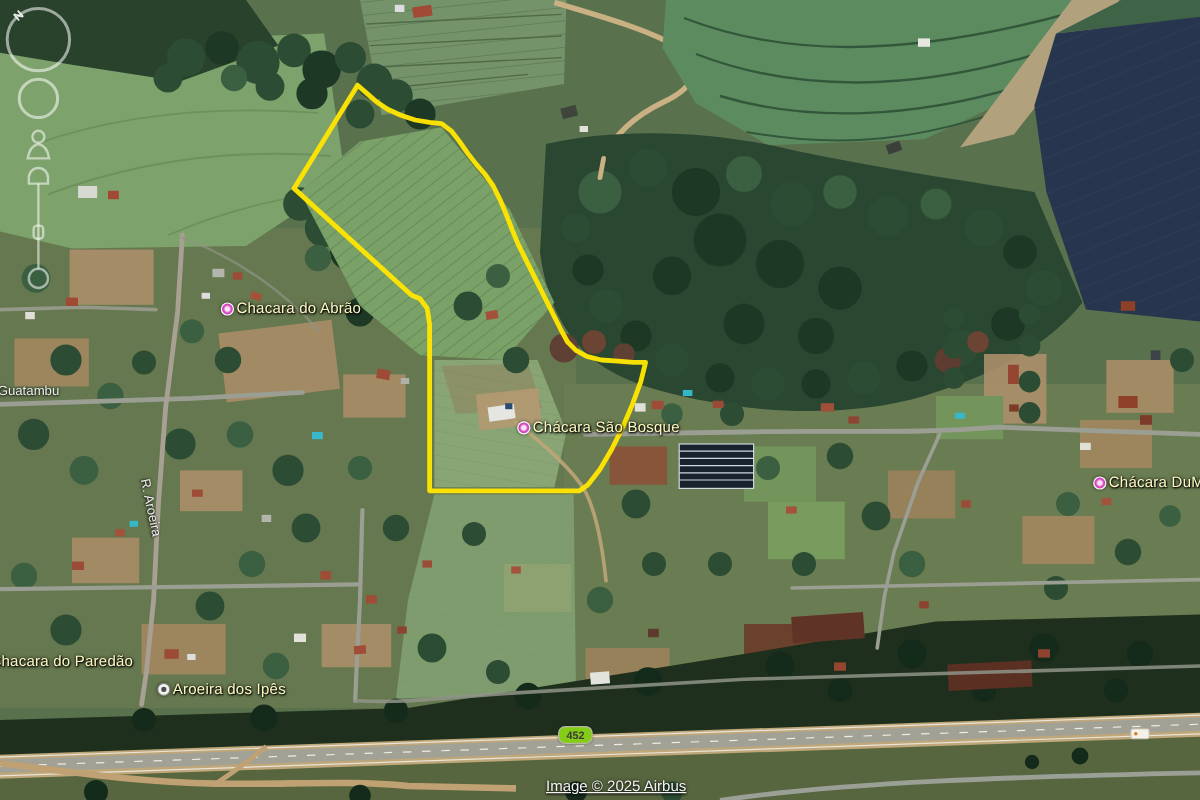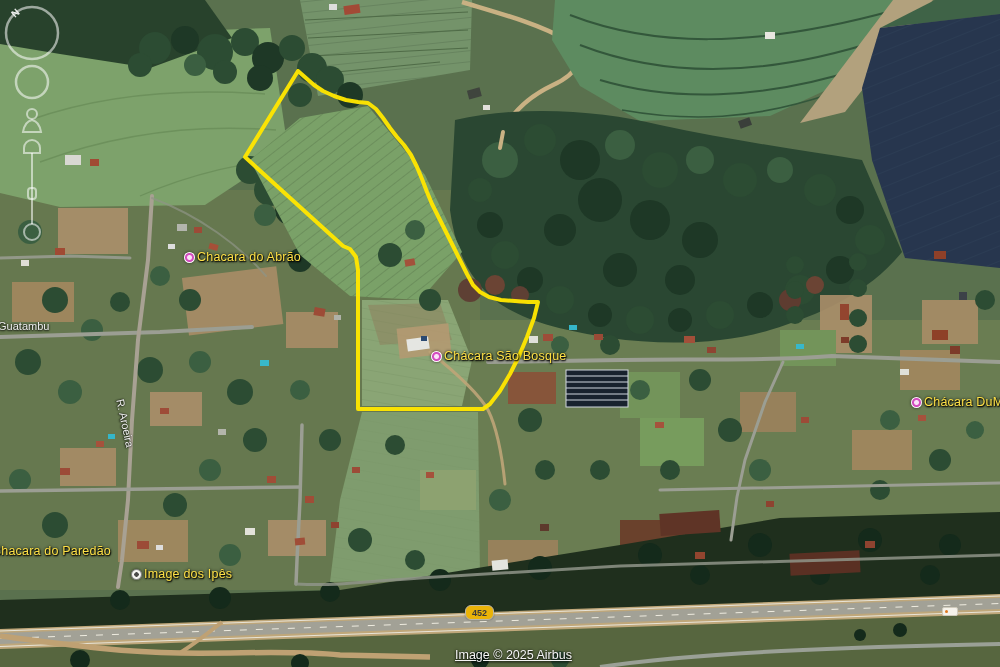--- a/index.html
+++ b/index.html
@@ -1,30 +1,30 @@
 <!DOCTYPE html>
 <html><head>
 <meta charset="utf-8">
 <style>
   html,body{margin:0;padding:0;background:#222;}
   .stage{position:relative;width:1000px;height:667px;overflow:hidden;
          font-family:"Liberation Sans",sans-serif;background:#51684b;}
   .stage svg{position:absolute;left:0;top:0;}
   
   .t1{fill:#1e3826}.t2{fill:#2c4c33}.t3{fill:#3b5f41}.t4{fill:#142a1b}
-  .plabel{position:absolute;color:#fde047;font-size:12.5px;letter-spacing:.2px;white-space:nowrap;
+  .plabel{position:absolute;color:#fef9c3;font-size:12.5px;letter-spacing:.2px;white-space:nowrap;
           text-shadow:0 1px 2px rgba(0,0,0,.95),0 0 3px rgba(0,0,0,.85),1px 1px 1px rgba(0,0,0,.7);text-align:center;}
   .rlabel{position:absolute;color:rgba(255,255,255,.92);font-size:11px;white-space:nowrap;
           text-shadow:0 1px 2px rgba(0,0,0,.9),0 0 2px rgba(0,0,0,.8);}
   .pin{position:absolute;width:11px;height:11px;border-radius:50%;
        background:radial-gradient(circle at 50% 50%, #fbe3f7 0 2px, #d94fc4 3px, #c13bae 5px);
        border:1.5px solid rgba(255,255,255,.95);box-shadow:0 0 3px rgba(0,0,0,.6);box-sizing:border-box;}
   .pin.gray{background:radial-gradient(circle at 50% 50%, #4a4a4a 0 2px, #f4f4f2 2.5px);
        border:1px solid rgba(120,120,120,.9);}
-  .shield{position:absolute;left:465px;top:605px;width:27px;height:13px;background:#eab308;
+  .shield{position:absolute;left:465px;top:605px;width:27px;height:13px;background:#84cc16;
           border:1px solid #b9b6a8;border-radius:6px;color:#3a3a3a;font-size:9px;font-weight:bold;
           display:flex;align-items:center;justify-content:center;box-shadow:0 0 2px rgba(0,0,0,.4);}
   .minisign{position:absolute;left:942px;top:607px;width:14px;height:7px;background:#f5f2ea;
           border:1px solid #cfcabb;border-radius:2px;}
   .minisign::after{content:"";position:absolute;left:2px;top:1.5px;width:3px;height:3px;border-radius:50%;background:#e07820;}
   .attrib{position:absolute;left:455px;top:648px;color:#f4f4f4;font-size:12.5px;
           text-shadow:0 1px 2px rgba(0,0,0,.9),0 0 3px rgba(0,0,0,.7);text-decoration:underline;}
   .navctl{position:absolute;right:8px;top:4px;}
 </style>
 </head>
@@ -356,21 +356,21 @@
 
   <div class="pin" style="left:431px;top:351px"></div>
   <div class="plabel" style="left:444px;top:349px">Chácara São Bosque</div>
 
   <div class="pin" style="left:911px;top:397px"></div>
   <div class="plabel" style="left:924px;top:395px">Chácara DuMat</div>
 
   <div class="plabel" style="left:-8px;top:544px">Chacara do Paredão</div>
 
   <div class="pin gray" style="left:131px;top:569px"></div>
-  <div class="plabel" style="left:144px;top:567px">Image dos Ipês</div>
+  <div class="plabel" style="left:144px;top:567px">Aroeira dos Ipês</div>
 
   <div class="rlabel" style="left:-16px;top:320px">R. Guatambu</div>
   <div class="rlabel" style="left:126px;top:398px;transform:rotate(78deg);transform-origin:0 0;">R. Aroeira</div>
   <div class="shield">
       <span>452</span>
     </div>
   <div class="minisign"></div>
 
   <div class="attrib">Image © 2025 Airbus</div>
 

